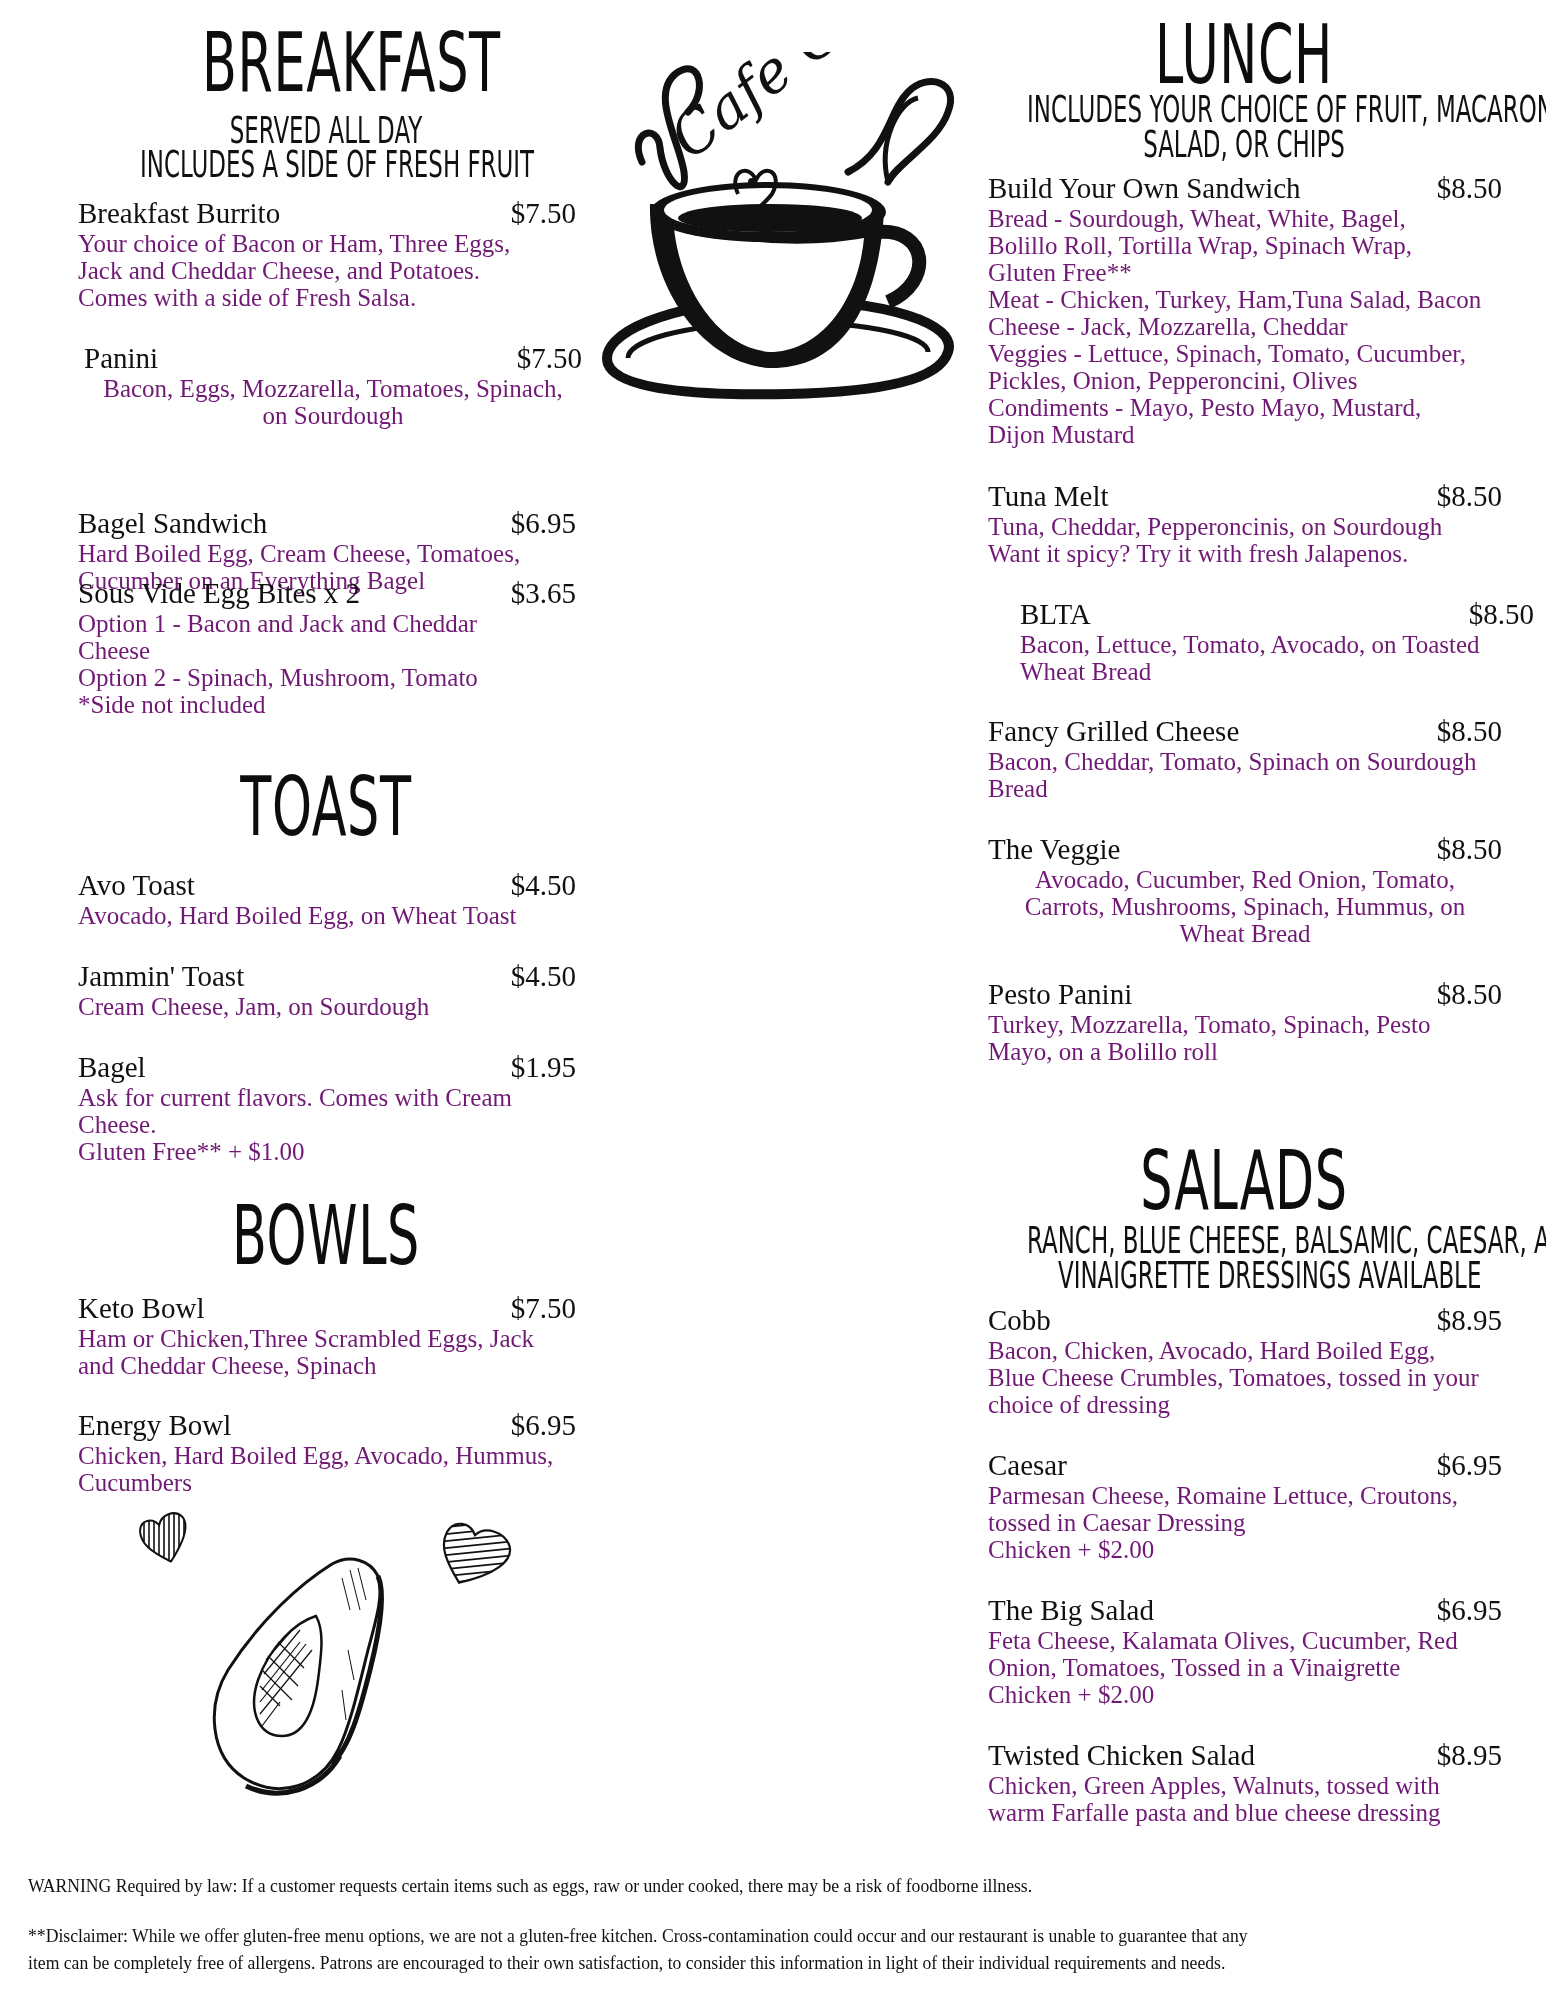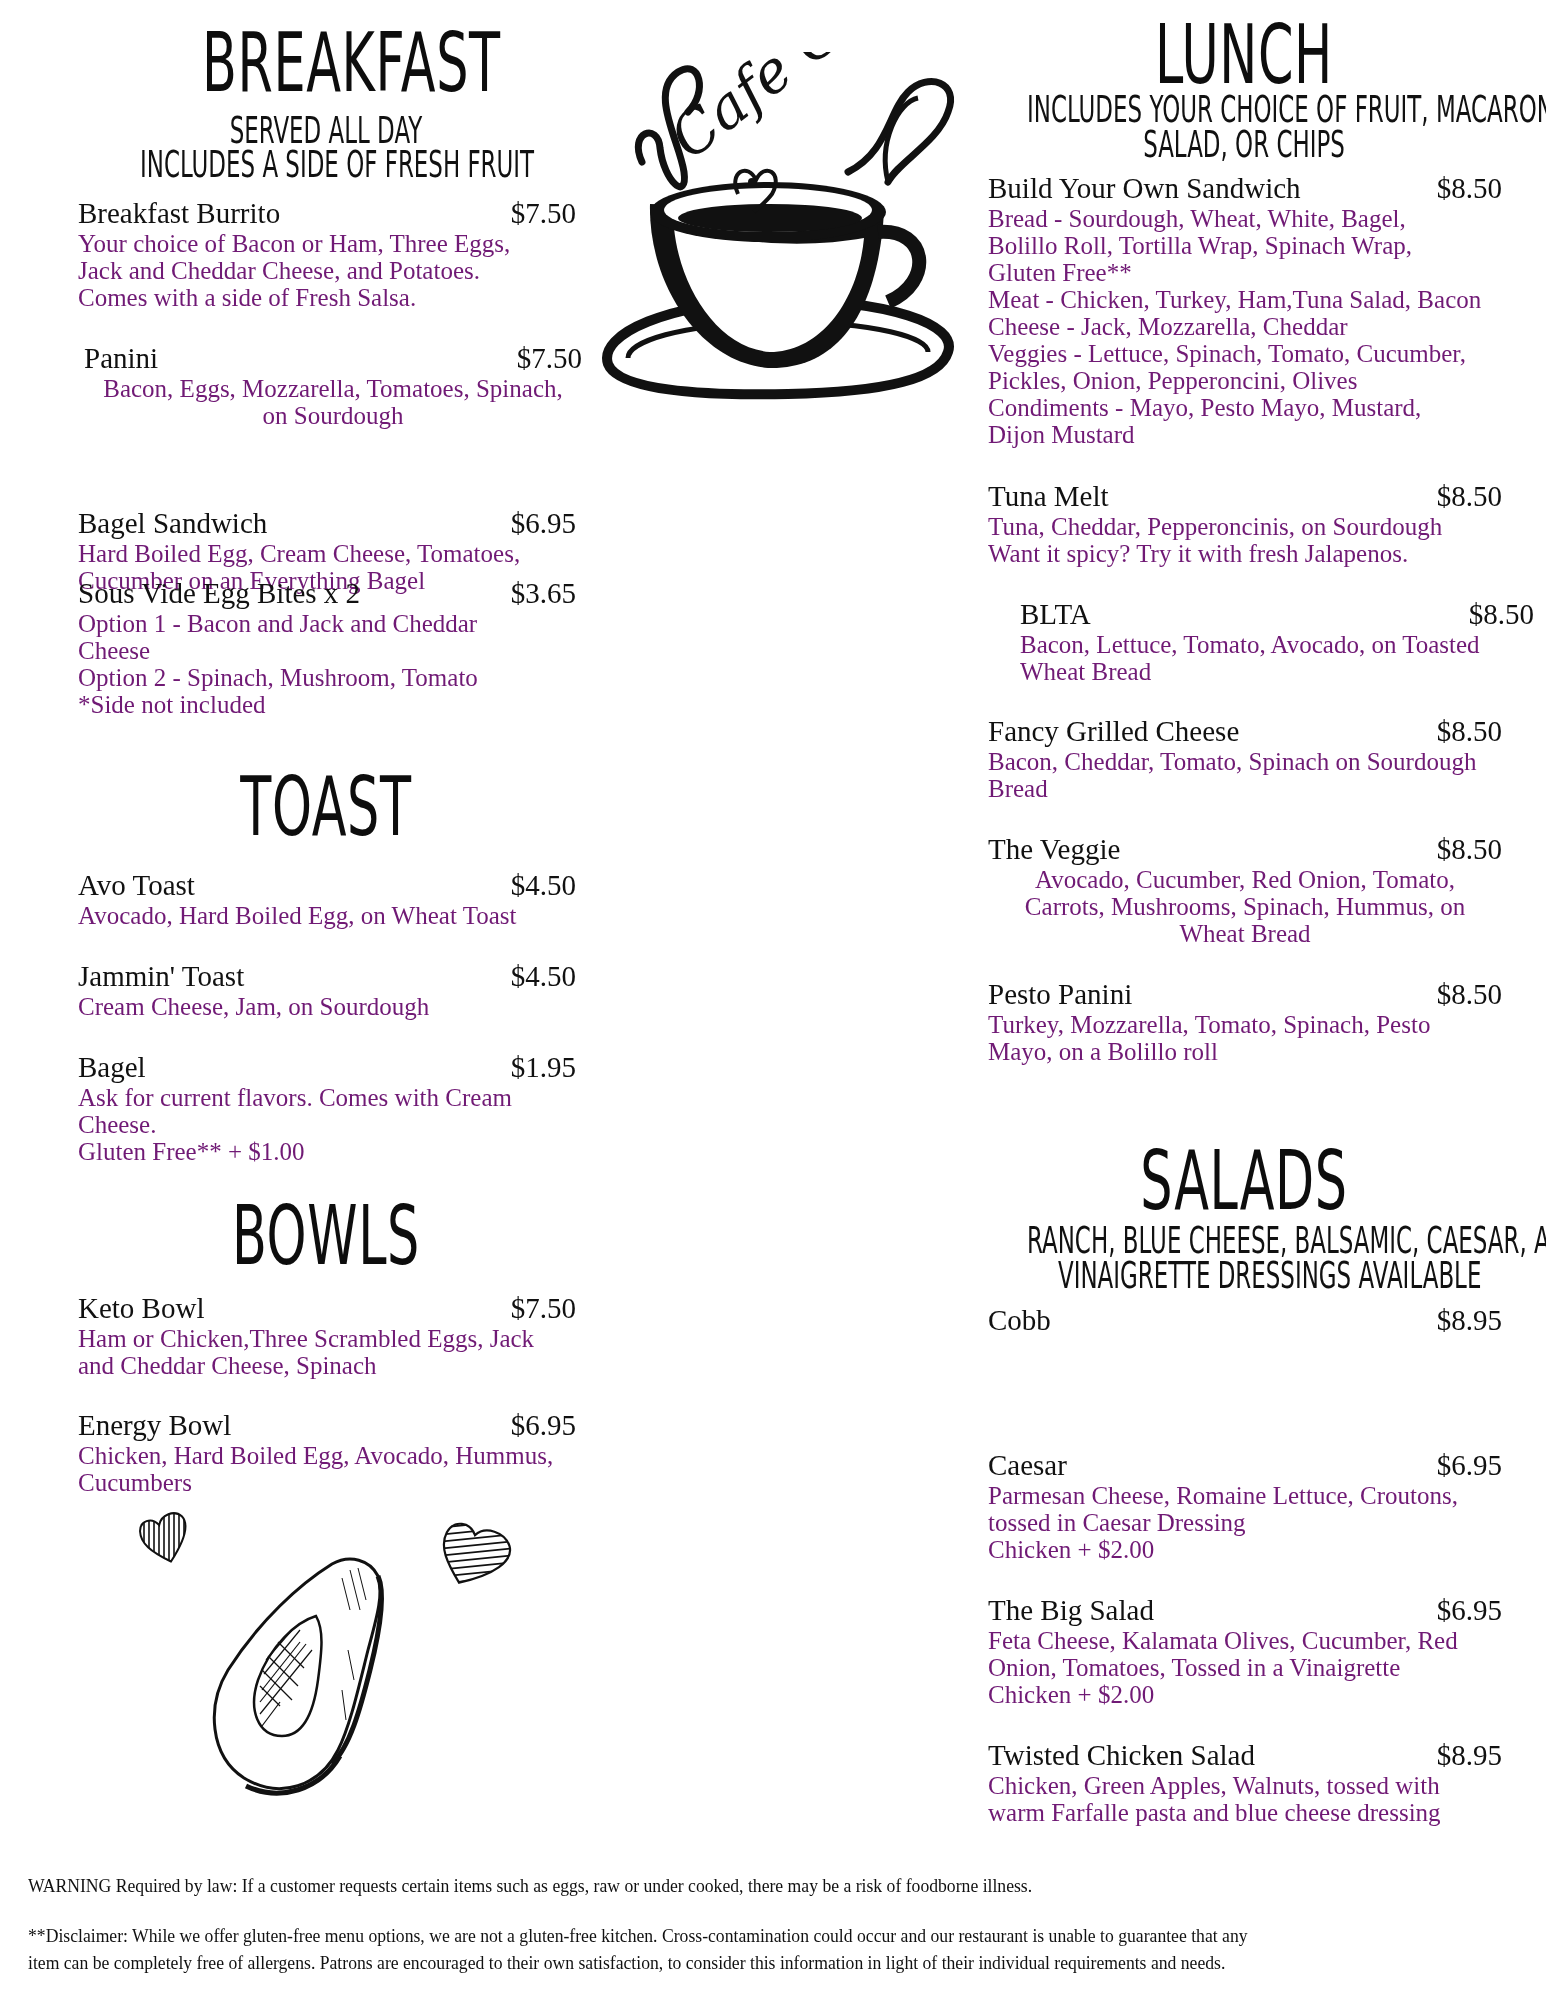--- a/index.html
+++ b/index.html
@@ -320,20 +320,25 @@
 <div>
   <div class="sec-title" style="left:1044px; width:400px; top:1140px; font-size:82px;">SALADS</div>
   <div class="sec-sub" style="left:894px; width:700px; top:1222px; font-size:37px;">RANCH, BLUE CHEESE, BALSAMIC, CAESAR, AND</div>
   <div class="sec-sub" style="left:944px; width:600px; top:1257px; font-size:37px;">VINAIGRETTE DRESSINGS AVAILABLE</div>
 
   <div class="item" style="left:988px; width:514px; top:1303px;">
     <div class="item-head">
         <span>Cobb</span>
         <span class="item-price">$8.95</span>
       </div>
+    <div class="item-desc">
+      <div>Bacon, Chicken, Avocado, Hard Boiled Egg,</div>
+        <div>Blue Cheese Crumbles, Tomatoes, tossed in your</div>
+        <div>choice of dressing</div>
+    </div>
   </div>
 
   <div class="item" style="left:988px; width:514px; top:1448px;">
     <div class="item-head">
         <span>Caesar</span>
         <span class="item-price">$6.95</span>
       </div>
     <div class="item-desc">
       <div>Parmesan Cheese, Romaine Lettuce, Croutons,</div>
         <div>tossed in Caesar Dressing</div>

